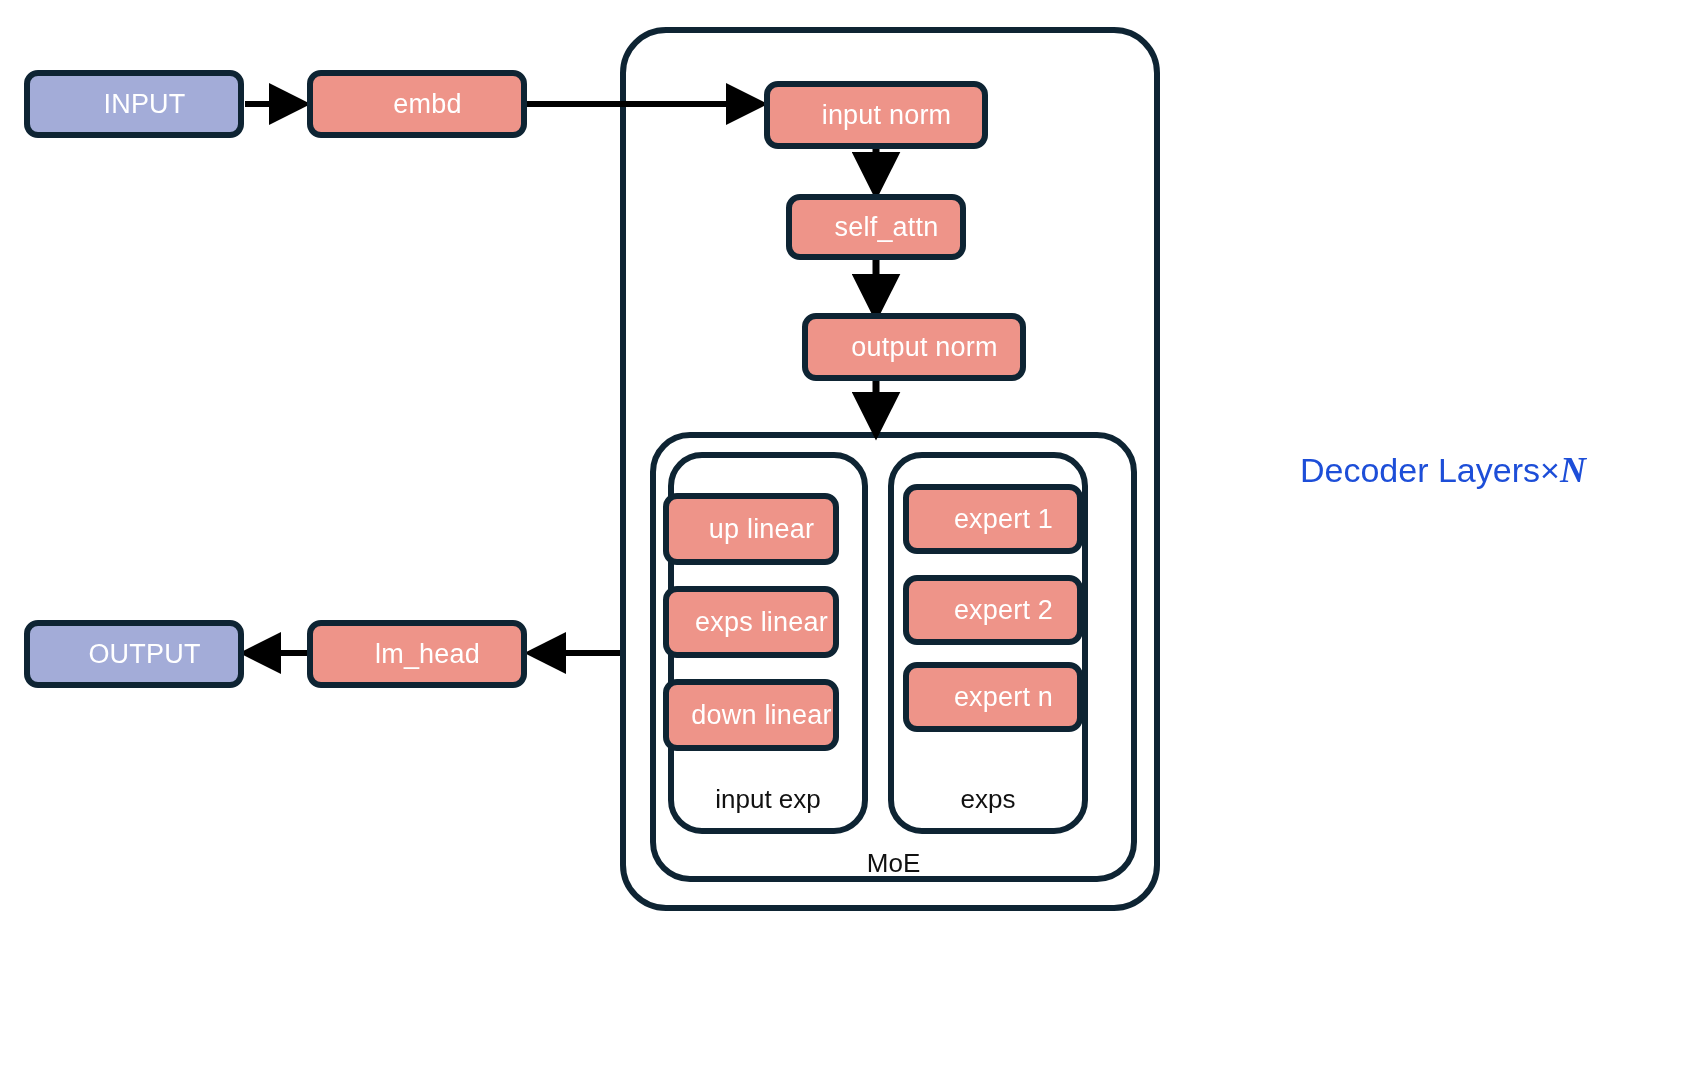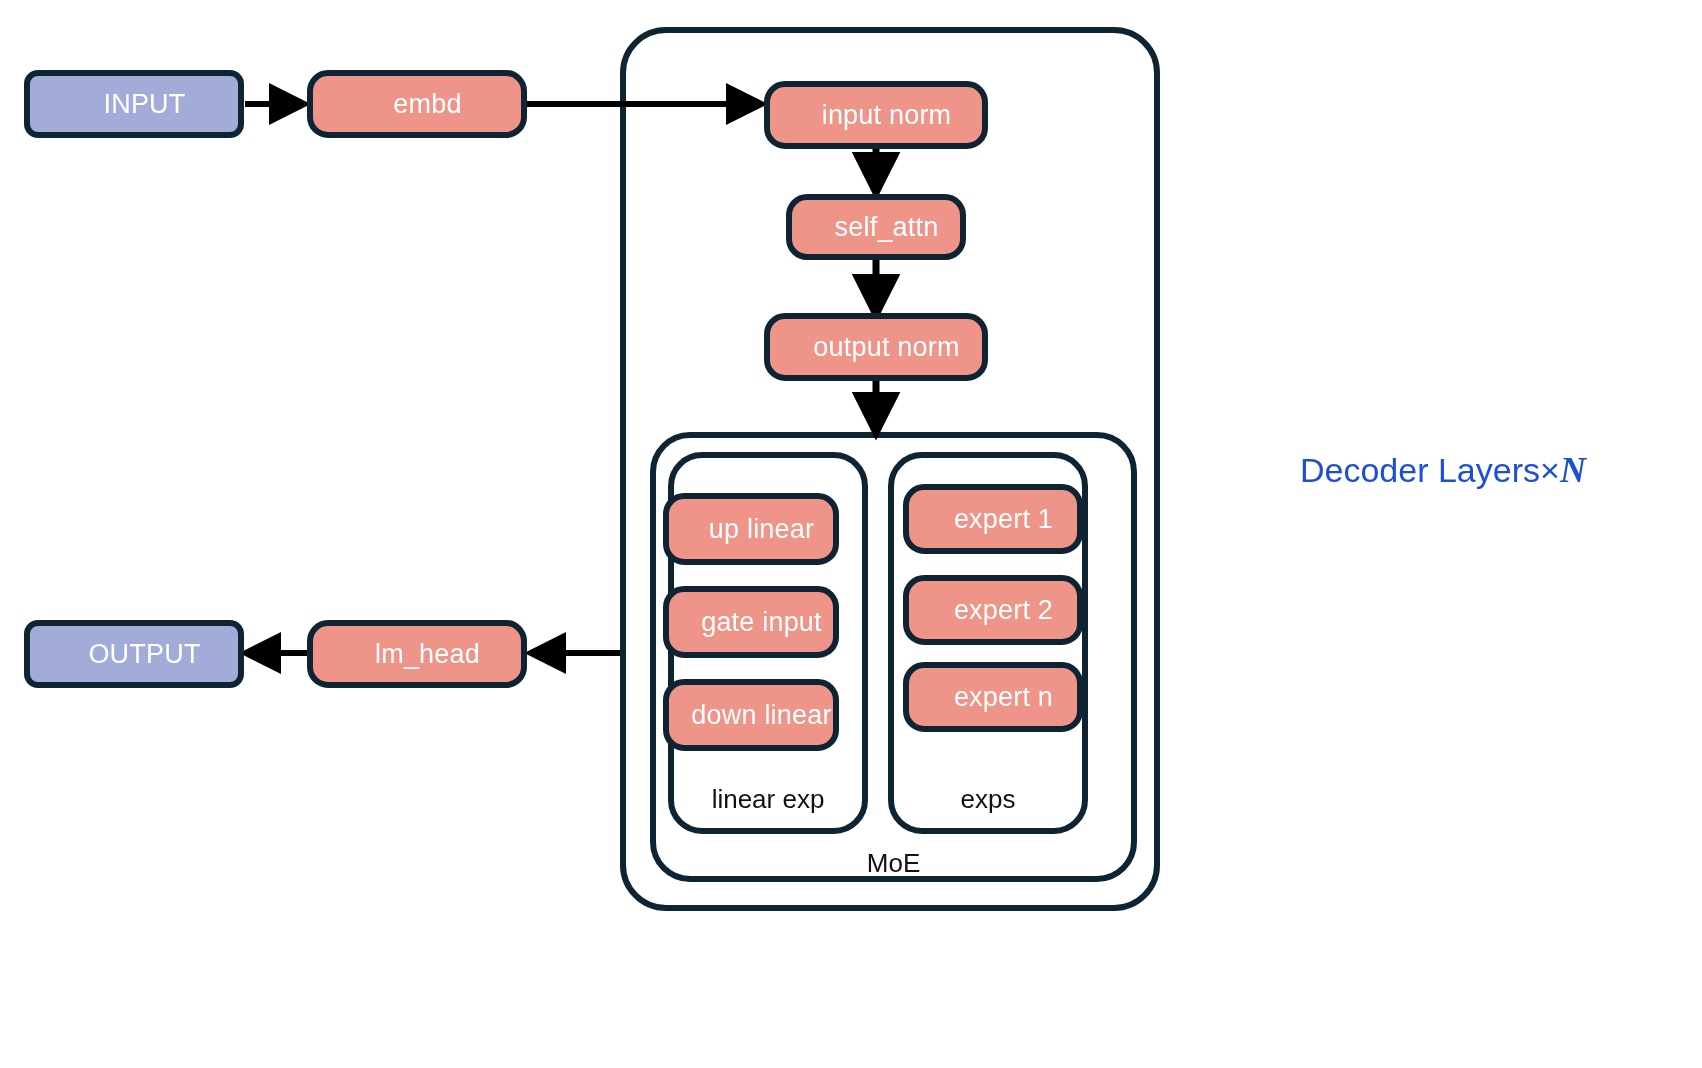--- a/index.html
+++ b/index.html
@@ -34,21 +34,21 @@
     align-items: center;
     justify-content: center;
     color: #ffffff;
     font-size: 27px;
     font-family: "Liberation Sans", sans-serif;
     letter-spacing: .2px;
     line-height: 1;
     padding-left: 21px;
   }
   .node.blue  { background: #a3acd8; }
-  .node.salmon{ background: #ee9489; border-radius: 21px; }
+  .node.salmon{ background: #ee9489; }
 
   .group {
     position: absolute;
     box-sizing: border-box;
     border: 6px solid #0e2433;
     background: transparent;
   }
   .group.outer-decoder { border-radius: 46px; }
   .group.moe-box       { border-radius: 40px; }
   .group.sub-box       { border-radius: 34px; }
@@ -122,33 +122,33 @@
   </svg>
 
   <div class="node blue" style="left:24px; top:70px; width:220px; height:68px;">INPUT</div>
 
   <div class="node salmon" style="left:307px; top:70px; width:220px; height:68px;">embd</div>
 
   <div class="node salmon" style="left:764px; top:70px; width:224px; height:68px;margin-top:11px;">input norm</div>
 
   <div class="node salmon" style="left:786px; top:194px; width:180px; height:66px;">self_attn</div>
 
-  <div class="node salmon" style="left:764px; top:313px; width:224px; height:68px;">output norm</div>
+  <div class="node salmon" style="left:802px; top:313px; width:224px; height:68px;">output norm</div>
 
   <div class="node salmon" style="left:307px; top:620px; width:220px; height:68px;">lm_head</div>
 
   <div class="node blue" style="left:24px; top:620px; width:220px; height:68px;">OUTPUT</div>
 
   <div class="node salmon" style="left:663px; top:493px; width:176px; height:72px;">up linear</div>
 
-  <div class="node salmon" style="left:663px; top:586px; width:176px; height:72px;">gate input</div>
+  <div class="node salmon" style="left:663px; top:586px; width:176px; height:72px;">exps linear</div>
 
   <div class="node salmon" style="left:663px; top:679px; width:176px; height:72px;">down linear</div>
 
-  <div class="grp-label" style="left:668px; top:786px; width:200px;">linear exp</div>
+  <div class="grp-label" style="left:668px; top:786px; width:200px;">input exp</div>
 
   <div class="node salmon" style="left:903px; top:484px; width:180px; height:70px;">expert 1</div>
 
   <div class="node salmon" style="left:903px; top:575px; width:180px; height:70px;">expert 2</div>
 
   <div class="ellipsis" style="left:976px; top:658px;">…</div>
 
   <div class="node salmon" style="left:903px; top:662px; width:180px; height:70px;">expert n</div>
 
   <div class="grp-label" style="left:888px; top:786px; width:200px;">exps</div>

